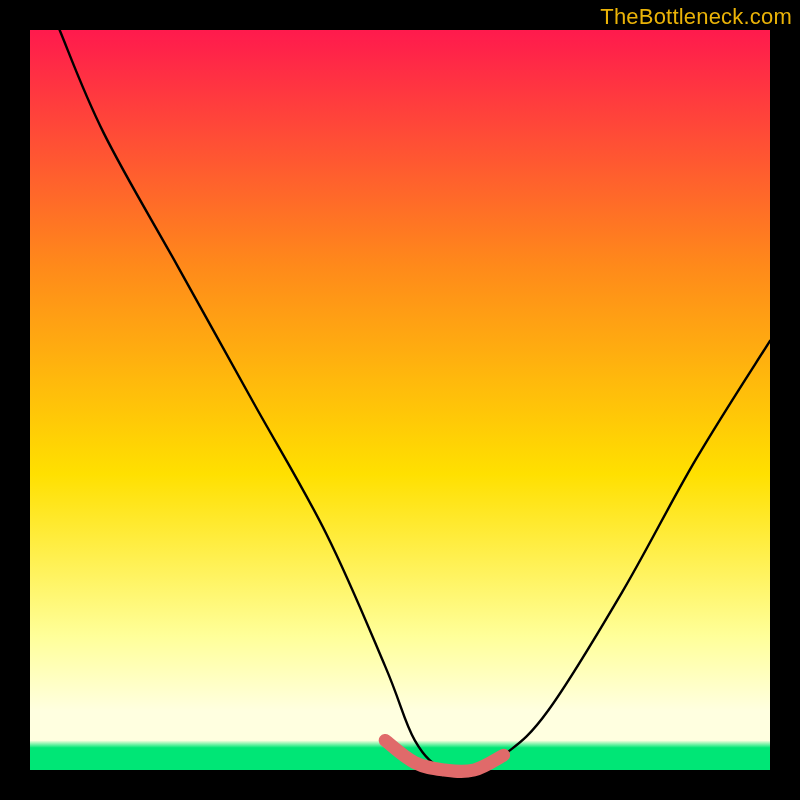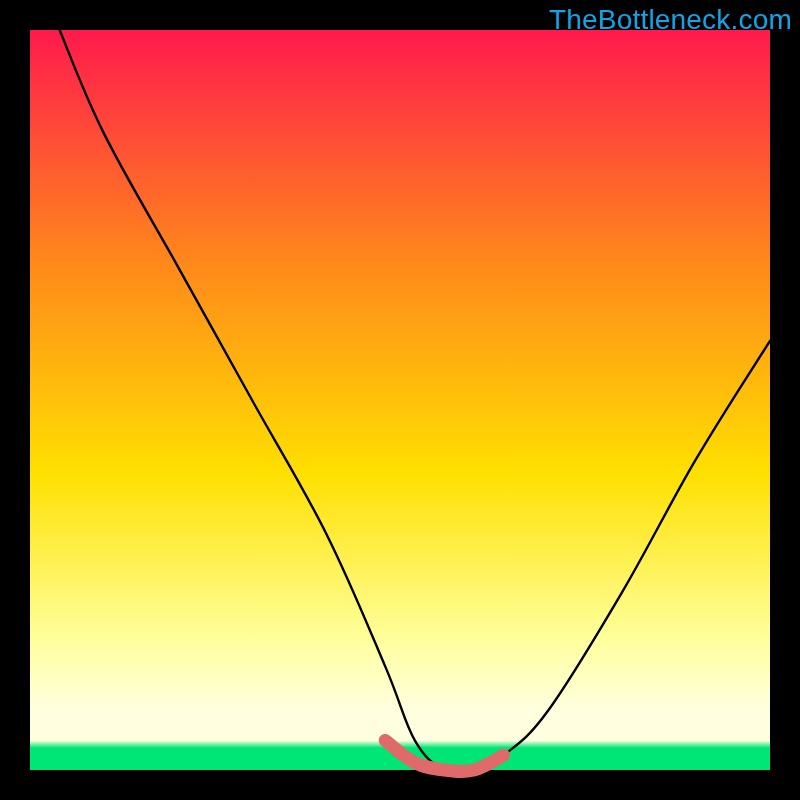--- a/index.html
+++ b/index.html
@@ -14,22 +14,22 @@
   .frame {
     position: relative;
     width: 800px;
     height: 800px;
     background: #000;
   }
   .watermark {
     position: absolute;
     top: 4px;
     right: 8px;
-    color: #0ea5e9;
-    font-size: 28px;
+    color: #eab308;
+    font-size: 22px;
     font-weight: 500;
     letter-spacing: 0.2px;
     z-index: 10;
   }
   svg {
     display: block;
   }
 </style>
 </head>
 <body>

